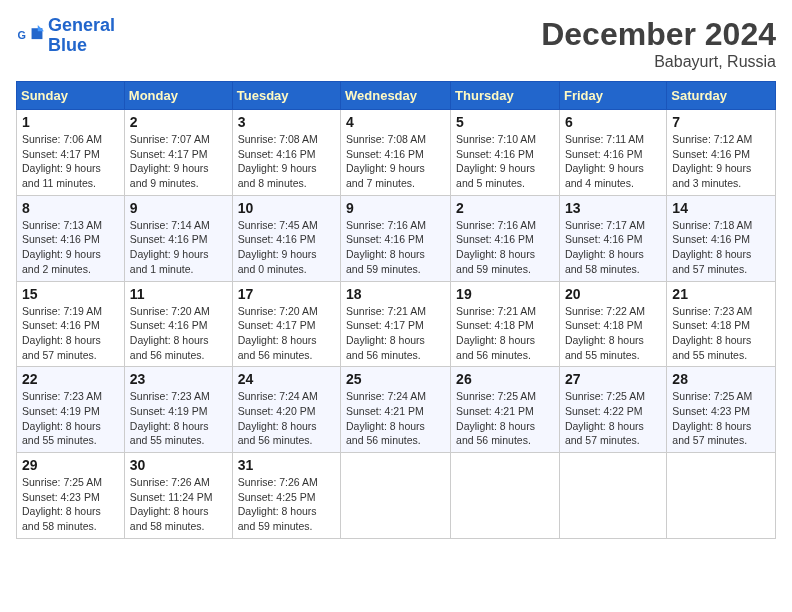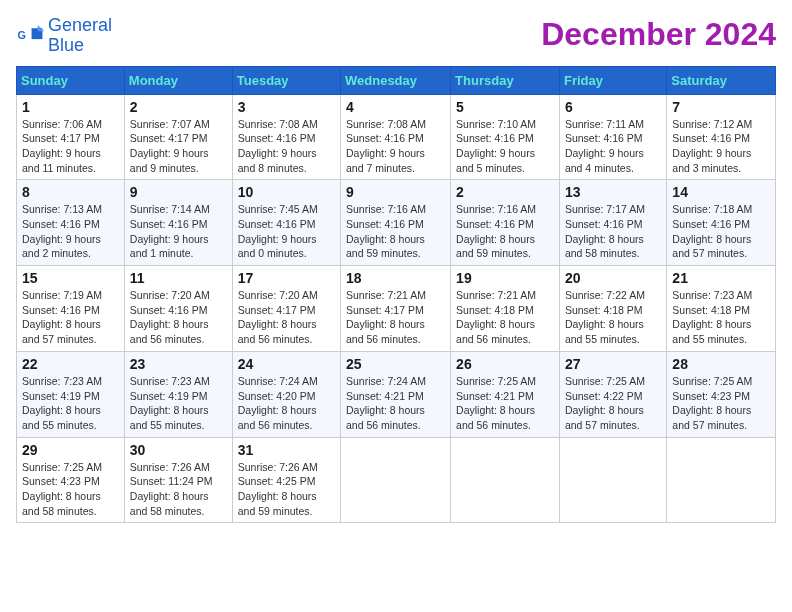--- a/index.html
+++ b/index.html
@@ -16,47 +16,47 @@
       align-items: flex-start;
       margin-bottom: 10px;
     }
     .logo {
       display: flex;
       align-items: center;
       gap: 4px;
     }
     .logo-text {
       font-size: 18px;
-      font-weight: normal;
+      font-weight: bold;
       color: #1a1a1a;
       line-height: 1.1;
     }
     .logo-text span { color: #2266cc; }
     .logo-icon {
       width: 28px;
       height: 28px;
     }
     .title-block { text-align: right; }
     .month-title {
       font-size: 32px;
       font-weight: bold;
-      color: #a21caf;
+      color: #404040;
     }
     .location {
       font-size: 16px;
       color: #444;
     }
     .calendar {
       width: 100%;
       border-collapse: collapse;
       font-size: 11px;
     }
     .calendar th {
       background: #2266cc;
-      color: #5eead4;
+      color: #fef9c3;
       padding: 6px 4px;
       text-align: left;
       font-size: 13px;
       font-weight: bold;
       border: 1px solid #1a55bb;
     }
     .calendar td {
       border: 1px solid #ccc;
       vertical-align: top;
       padding: 4px 5px;
@@ -92,20 +92,21 @@
       <polygon points="28,4 36,12 28,12" fill="#4499ff"></polygon>
     </svg>
     <div>
       <div class="logo-text">
         <span>General</span><br><span>Blue</span>
       </div>
     </div>
   </div>
   <div class="title-block">
     <div class="month-title">December 2024</div>
+    <div class="location">Babayurt, Russia</div>
   </div>
 </div>
 
 <table class="calendar">
   <thead>
     <tr>
     <th>Sunday</th>
         <th>Monday</th>
         <th>Tuesday</th>
         <th>Wednesday</th>

